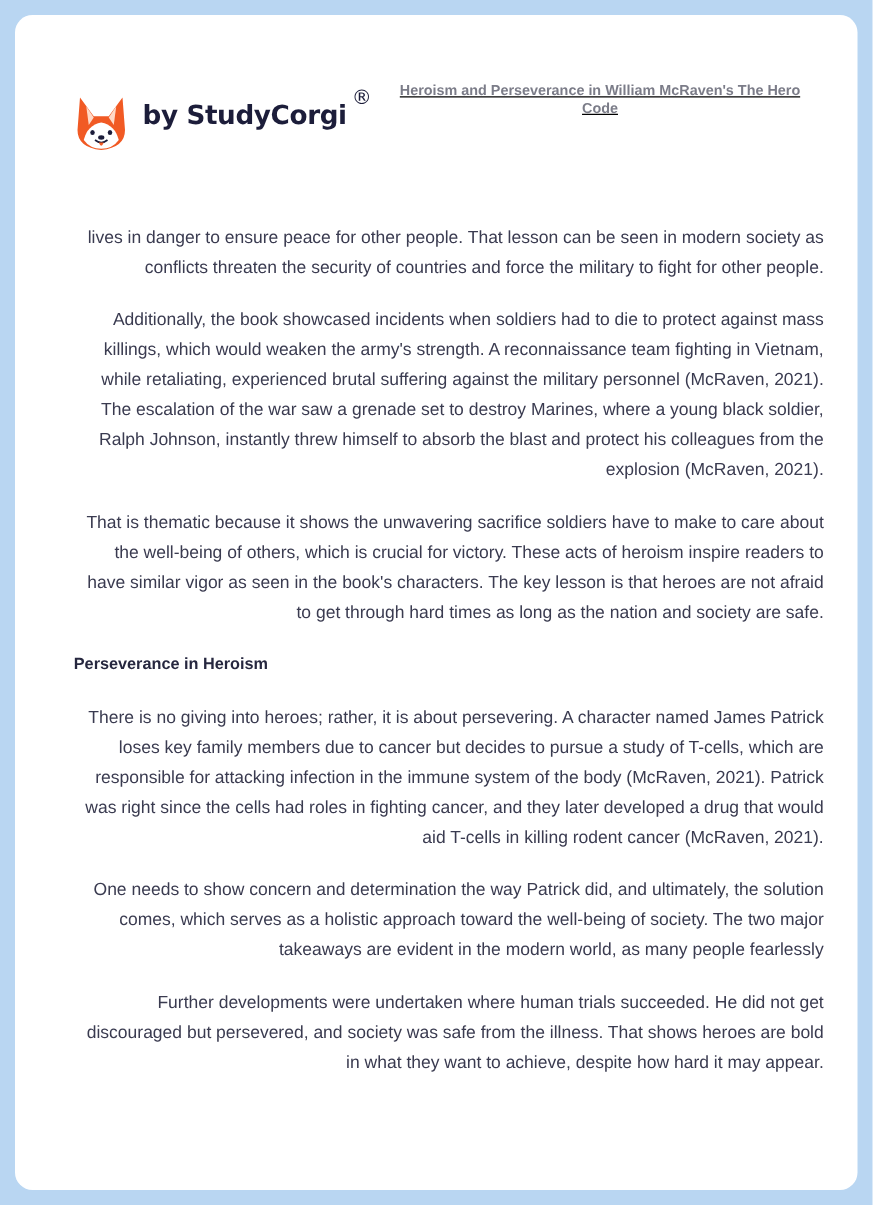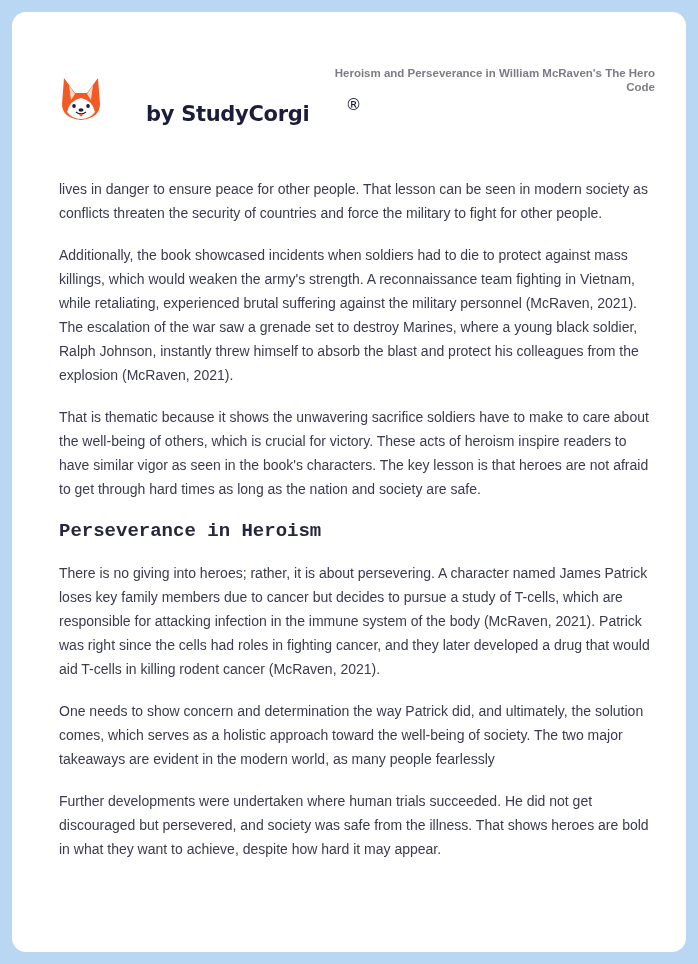--- a/index.html
+++ b/index.html
@@ -21,22 +21,21 @@
   }
   .header {
     position: absolute;
     left: 0; top: 0; width: 674px; height: 150px;
   }
   .logo {
     position: absolute;
     left: 48px;
     top: 64px;
     display: flex;
-    align-items: flex-end;
-    gap: 32px;
+    align-items: flex-start;
   }
   .logo-icon { width: 42px; height: 46px; display: block; }
   .logo-text {
     margin-left: 12px;
     font-family: "DejaVu Sans", sans-serif;
     font-weight: bold;
     font-size: 21px;
     color: #1c1d3a;
     letter-spacing: -0.3px;
     position: relative;
@@ -48,21 +47,22 @@
     color: #1c1d3a;
     position: relative;
     top: -8px;
     margin-left: 4px;
   }
   .doc-meta {
     position: absolute;
     right: 31px;
     top: 54px;
     width: 350px;
-    text-align: right;
+    text-align: center;
+    text-decoration: underline;
   }
   .doc-title {
     font-family: "Liberation Sans", sans-serif;
     font-weight: bold;
     font-size: 11.5px;
     line-height: 14px;
     color: #7b7c88;
   }
   .doc-url {
     margin-top: 3px;
@@ -74,25 +74,25 @@
   .content {
     position: absolute;
     left: 47px;
     top: 165px;
     width: 600px;
     color: #3a3b50;
     font-family: "Liberation Sans", sans-serif;
     font-size: 14px;
     line-height: 24px;
   }
-  .content p { margin-bottom: 18px; }
+  .content p { margin-bottom: 18px; text-align: right; }
   .content h2 {
-    font-family: Liberation Mono, monospace;
+    font-family: Liberation Sans, sans-serif;
     font-weight: bold;
-    font-size: 19px;
+    font-size: 13px;
     line-height: 24px;
     color: #26273f;
     margin-top: 0px;
     margin-bottom: 18px;
   }
 </style>
 </head>
 <body>
 
 <div class="page">

